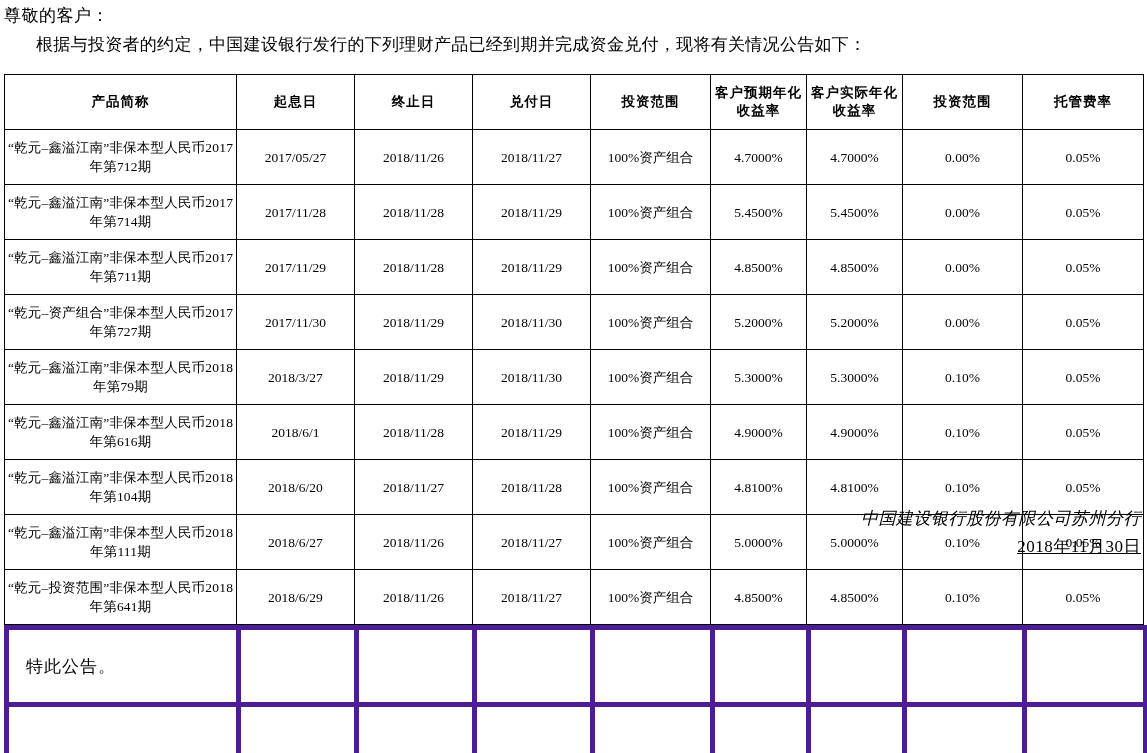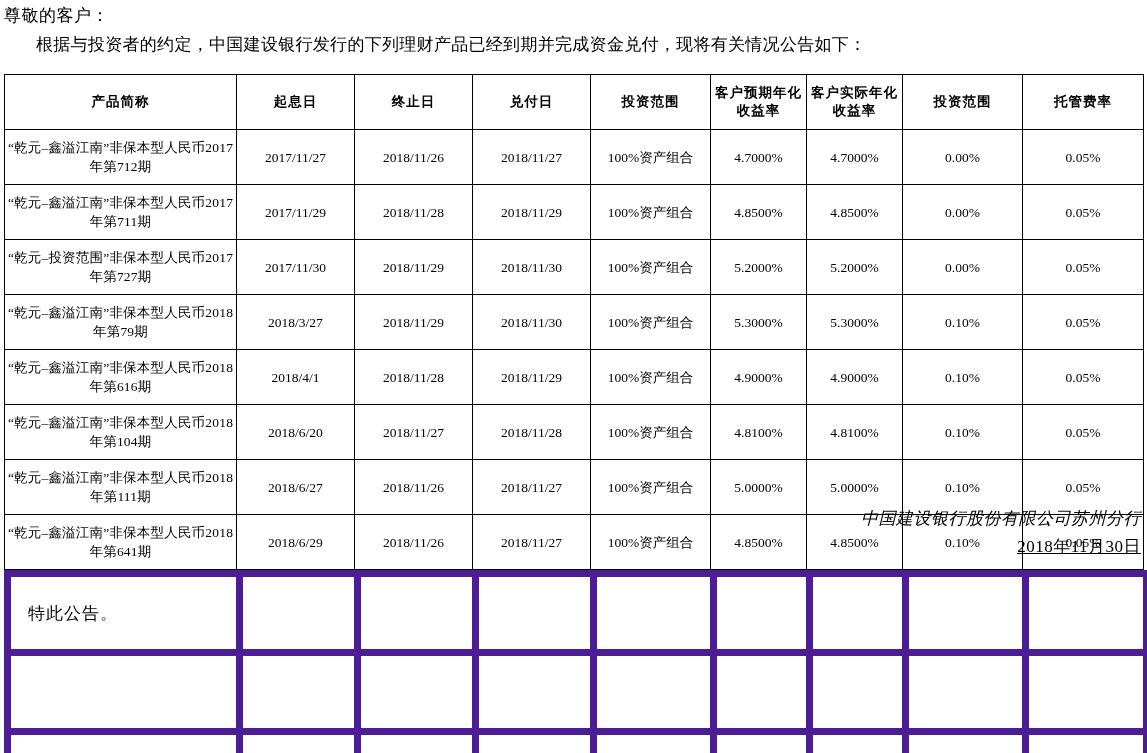--- a/index.html
+++ b/index.html
@@ -63,21 +63,21 @@
     font-family: Liberation Serif, serif;
   }
   
   table.bottom {
     border-collapse: collapse;
     width: 1139px;
     margin: 0 0 0 4px;
     table-layout: fixed;
   }
   table.bottom td {
-    border: 7px solid #4c1d95;
+    border: 5px solid #4c1d95;
     height: 38px;
     font-size: 17px;
     padding: 17px;
     vertical-align: middle;
   }
   .notice-cell {
     text-align: left;
     padding-left: 36px;
     letter-spacing: 1px;
   }
@@ -132,42 +132,53 @@
         <th>投资范围</th>
         <th>客户预期年化收益率</th>
         <th>客户实际年化收益率</th>
         <th>投资范围</th>
         <th>托管费率</th>
       </tr>
     </thead>
     <tbody>
       <tr>
         <td class="prod">“乾元–鑫溢江南”非保本型人民币2017年第712期</td>
-        <td>2017/11/27</td>
+        <td>2017/05/27</td>
         <td>2018/11/26</td>
         <td>2018/11/27</td>
         <td>100%资产组合</td>
         <td>4.7000%</td>
         <td>4.7000%</td>
         <td>0.00%</td>
         <td>0.05%</td>
       </tr>
       <tr>
+        <td class="prod">“乾元–鑫溢江南”非保本型人民币2017年第714期</td>
+        <td>2017/11/28</td>
+        <td>2018/11/28</td>
+        <td>2018/11/29</td>
+        <td>100%资产组合</td>
+        <td>5.4500%</td>
+        <td>5.4500%</td>
+        <td>0.00%</td>
+        <td>0.05%</td>
+      </tr>
+      <tr>
         <td class="prod">“乾元–鑫溢江南”非保本型人民币2017年第711期</td>
         <td>2017/11/29</td>
         <td>2018/11/28</td>
         <td>2018/11/29</td>
         <td>100%资产组合</td>
         <td>4.8500%</td>
         <td>4.8500%</td>
         <td>0.00%</td>
         <td>0.05%</td>
       </tr>
       <tr>
-        <td class="prod">“乾元–投资范围”非保本型人民币2017年第727期</td>
+        <td class="prod">“乾元–资产组合”非保本型人民币2017年第727期</td>
         <td>2017/11/30</td>
         <td>2018/11/29</td>
         <td>2018/11/30</td>
         <td>100%资产组合</td>
         <td>5.2000%</td>
         <td>5.2000%</td>
         <td>0.00%</td>
         <td>0.05%</td>
       </tr>
       <tr>
@@ -176,21 +187,21 @@
         <td>2018/11/29</td>
         <td>2018/11/30</td>
         <td>100%资产组合</td>
         <td>5.3000%</td>
         <td>5.3000%</td>
         <td>0.10%</td>
         <td>0.05%</td>
       </tr>
       <tr>
         <td class="prod">“乾元–鑫溢江南”非保本型人民币2018年第616期</td>
-        <td>2018/4/1</td>
+        <td>2018/6/1</td>
         <td>2018/11/28</td>
         <td>2018/11/29</td>
         <td>100%资产组合</td>
         <td>4.9000%</td>
         <td>4.9000%</td>
         <td>0.10%</td>
         <td>0.05%</td>
       </tr>
       <tr>
         <td class="prod">“乾元–鑫溢江南”非保本型人民币2018年第104期</td>
@@ -208,21 +219,21 @@
         <td>2018/6/27</td>
         <td>2018/11/26</td>
         <td>2018/11/27</td>
         <td>100%资产组合</td>
         <td>5.0000%</td>
         <td>5.0000%</td>
         <td>0.10%</td>
         <td>0.05%</td>
       </tr>
       <tr>
-        <td class="prod">“乾元–鑫溢江南”非保本型人民币2018年第641期</td>
+        <td class="prod">“乾元–投资范围”非保本型人民币2018年第641期</td>
         <td>2018/6/29</td>
         <td>2018/11/26</td>
         <td>2018/11/27</td>
         <td>100%资产组合</td>
         <td>4.8500%</td>
         <td>4.8500%</td>
         <td>0.10%</td>
         <td>0.05%</td>
       </tr>
     </tbody>

